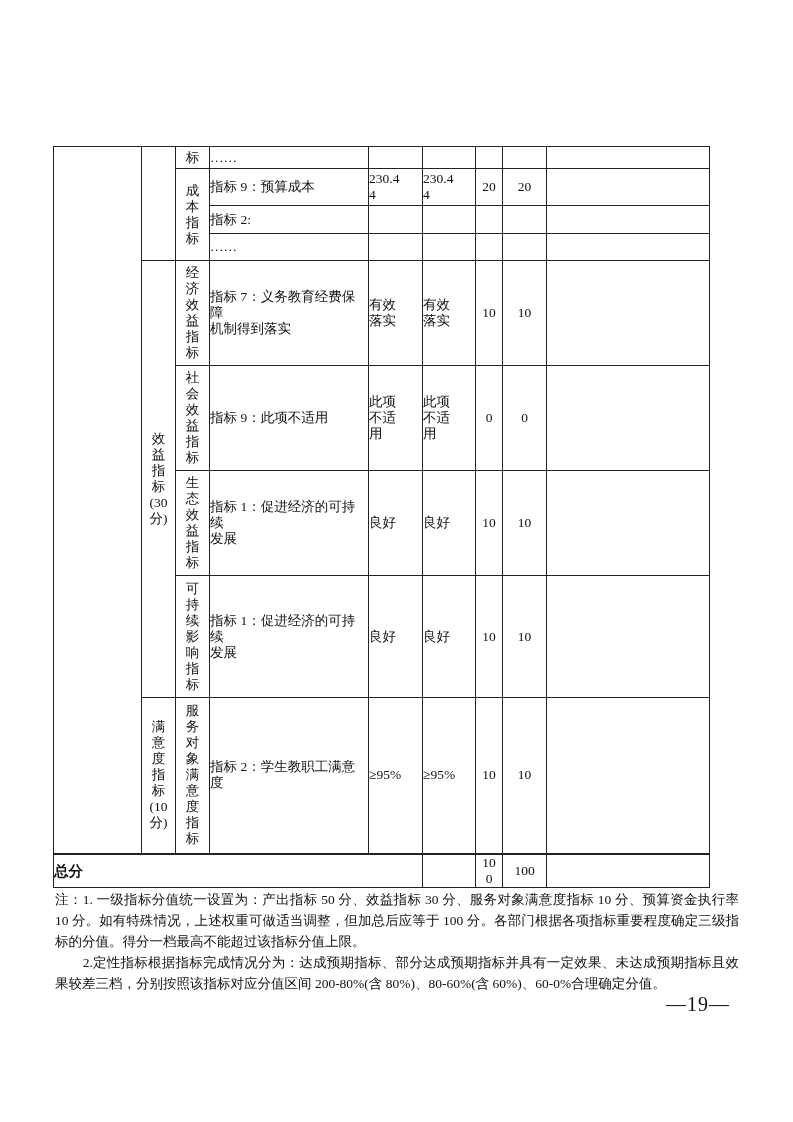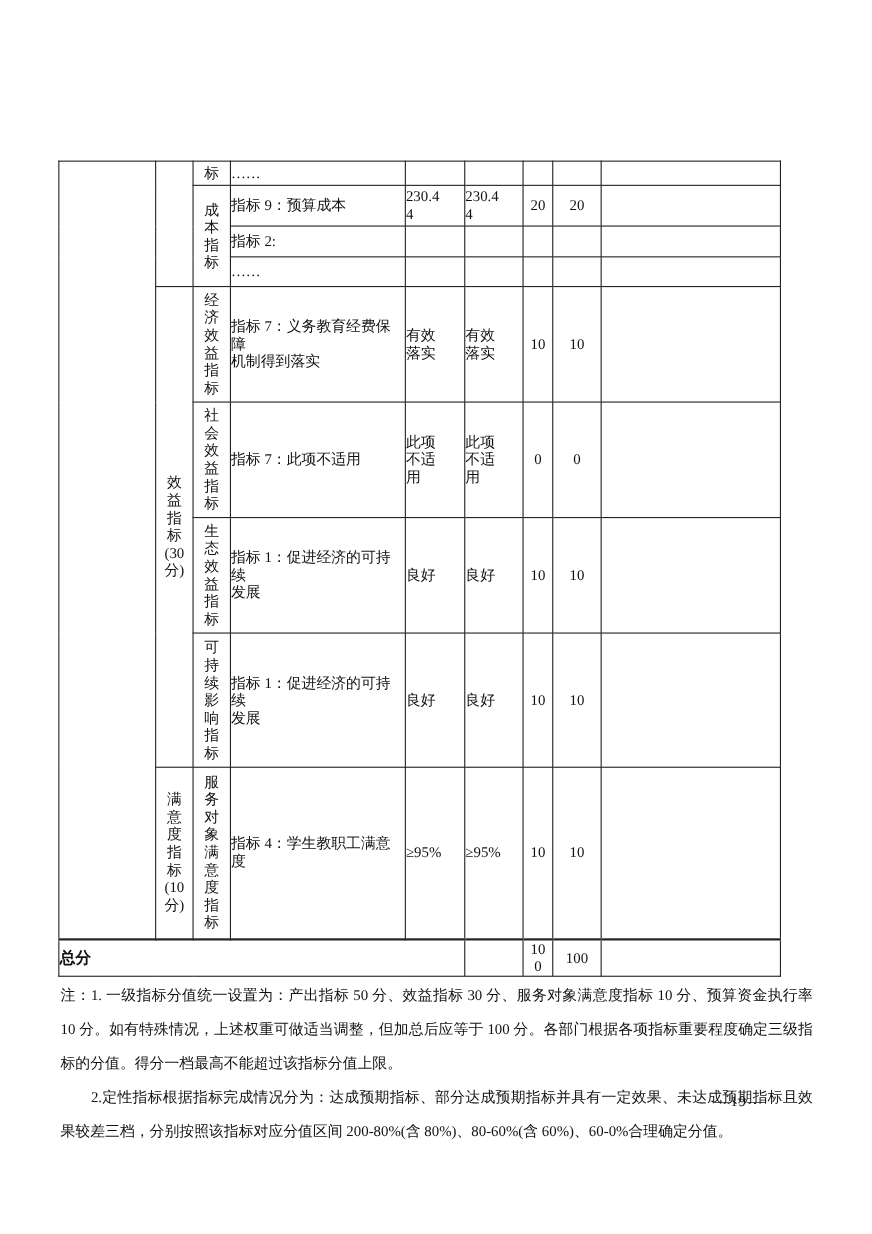--- a/index.html
+++ b/index.html
@@ -29,28 +29,28 @@
   td.pre { white-space:pre-line; }
   td.g  { text-align:center; line-height:17px; }   
   td.n  { text-align:left; padding:1px 5px; line-height:17px; }  
   td.v  { text-align:left; padding:1px 4px; line-height:17px;margin-left:48px; }  
   td.s  { text-align:center; line-height:16px;margin-top:12px; }   
   td.r  { }                                        
   tr.total-row td { border-top:2px solid #222222; }
   td.total-label { font-weight:bold; font-size:14.5px; }
   .notes {
     position:absolute; left:55px; top:889px; width:684px;
-    font-size:13.5px; line-height:31px;
+    font-size:13.5px; line-height:21px;
     text-align:justify;
   }
   .notes p { margin:0; }
   .notes .p2 { text-indent:2.05em; }
   .pagenum {
-    position:absolute; left:650px; top:993px;
-    font-size:13px; letter-spacing:1px;
+    position:absolute; left:666px; top:993px;
+    font-size:20px; letter-spacing:1px;
     font-family:"Liberation Serif","DejaVu Serif",serif;
   }
 </style>
 </head>
 <body>
 
 <div class="page">
 
   <table class="perf">
     <colgroup>
@@ -129,21 +129,21 @@
         <td class="s pre">10</td>
         <td class="r"></td>
       </tr>
       <tr style="height:105px">
         <td class="g pre">社
 会
 效
 益
 指
 标</td>
-        <td class="n pre">指标 7：此项不适用</td>
+        <td class="n pre">指标 9：此项不适用</td>
         <td class="v pre">此项
 不适
 用</td>
         <td class="v pre">此项
 不适
 用</td>
         <td class="s pre">0</td>
         <td class="s pre">0</td>
         <td class="r"></td>
       </tr>
@@ -188,21 +188,21 @@
 分)</td>
         <td class="g pre">服
 务
 对
 象
 满
 意
 度
 指
 标</td>
-        <td class="n pre">指标 4：学生教职工满意度</td>
+        <td class="n pre">指标 2：学生教职工满意度</td>
         <td class="v pre">≥95%</td>
         <td class="v pre">≥95%</td>
         <td class="s pre">10</td>
         <td class="s pre">10</td>
         <td class="r"></td>
       </tr>
       <tr style="height:32px" class="total-row">
         <td colspan="5" class="total-label">总分</td>
         <td class="v pre"></td>
         <td class="s pre">10

